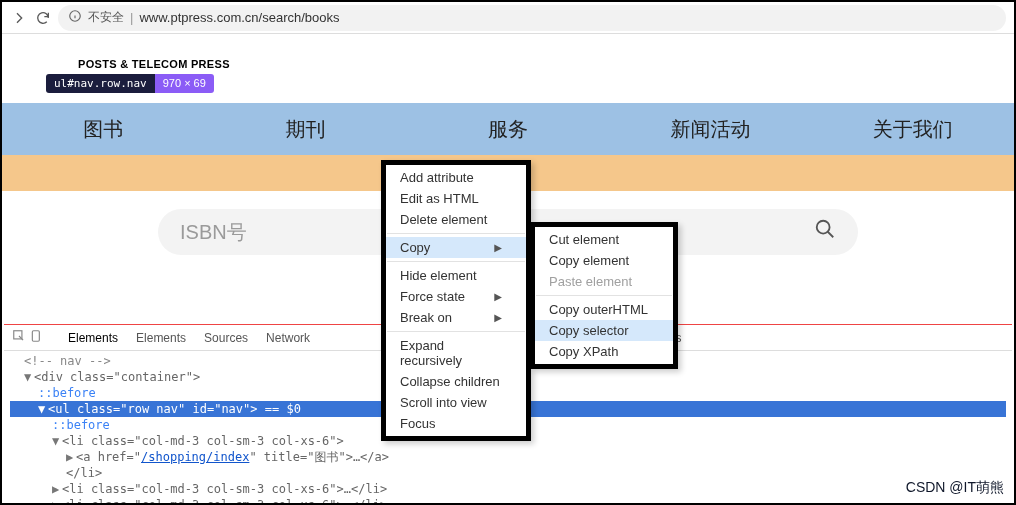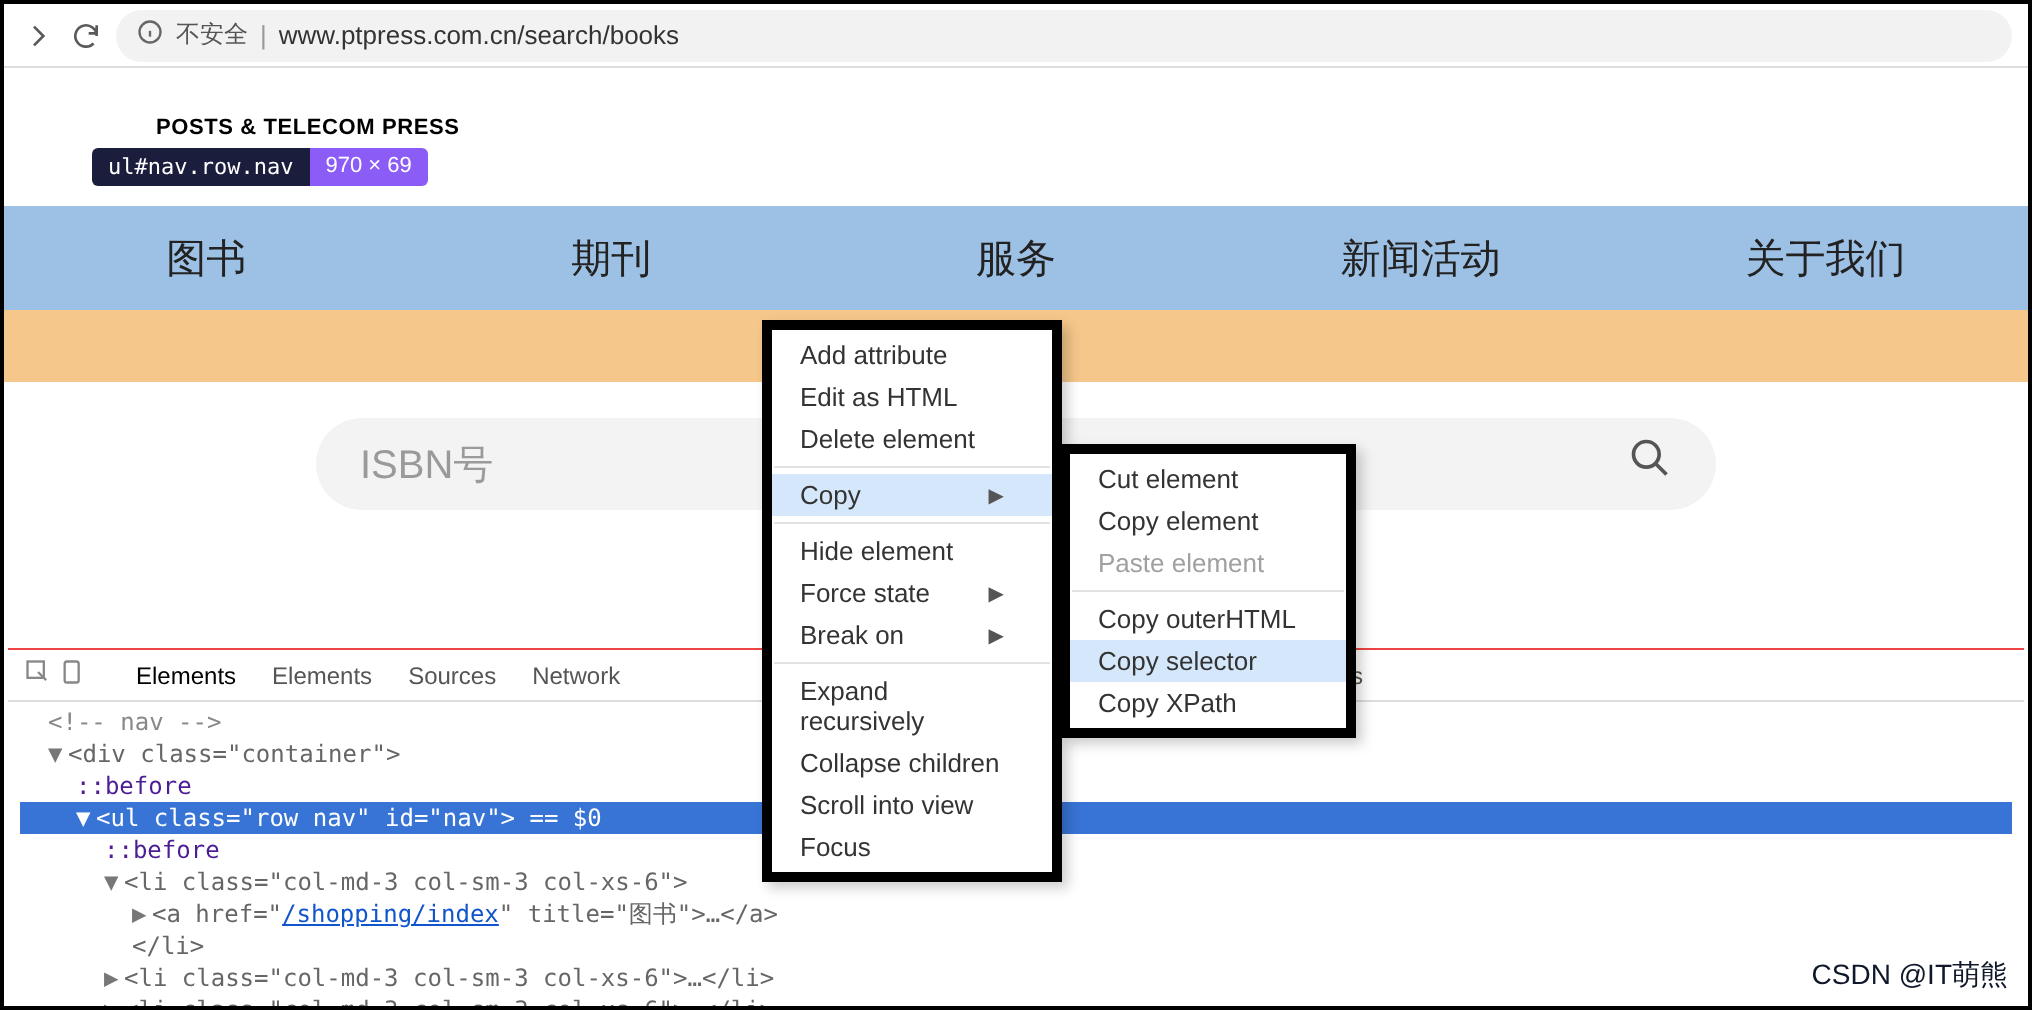--- a/index.html
+++ b/index.html
@@ -37,21 +37,21 @@
 .dev-tabs .active { color: #000; }
 .dev-tabs .pre { display: flex; gap: 4px; margin-right: 6px; }
 .dom { font-family: Consolas, monospace; font-size: 12px; padding: 2px 6px; color: #666; line-height: 16px; }
 .dom .ln { white-space: pre; }
 .dom .cm { color: #888; }
 .dom .link { color: #1155cc; text-decoration: underline; }
 .dom .arrow { color: #777; display: inline-block; width: 10px; }
 .dom .sel { background: #3874d6; color: #fff; display: block; }
 .dom .sel .tag, .dom .sel .attr, .dom .sel .val, .dom .sel .cm, .dom .sel .arrow { color: #fff; }
 .indent1 { padding-left: 14px; } .indent2 { padding-left: 28px; } .indent3 { padding-left: 42px; }
-.dom .pse { color: #4c1d95; }
+.dom .pse { color: #3b82f6; }
 
 
 .ctx { position: absolute; background: #fff; border: 5px solid #000000; box-shadow: 3px 3px 6px rgba(0,0,0,0.2); font-size: 13px; color: #333; padding: 2px 0; }
 .ctx .mi { padding: 3px 24px 3px 14px; cursor: default; display: flex; align-items: center; }
 .ctx .mi.disabled { color: #a0a0a0; }
 .ctx .mi.hl { background: #d5e8fb; }
 .ctx .mi .ar { margin-left: auto; color: #555; font-size: 10px; }
 .ctx hr { border: none; border-top: 1px solid #e2e2e2; margin: 3px 1px; }
 .ctx1 { left: 379px; top: 158px; width: 150px; }
 .ctx2 { left: 528px; top: 220px; width: 148px; }

